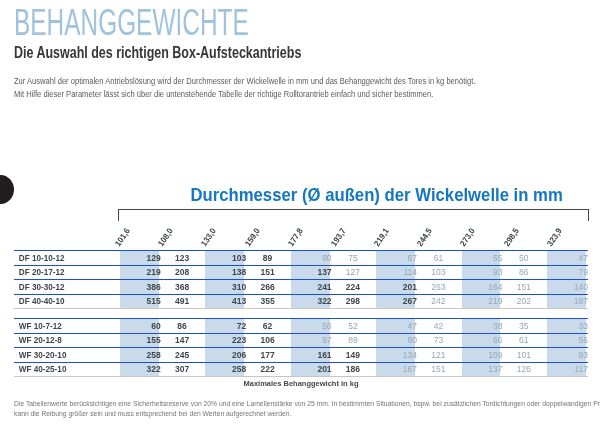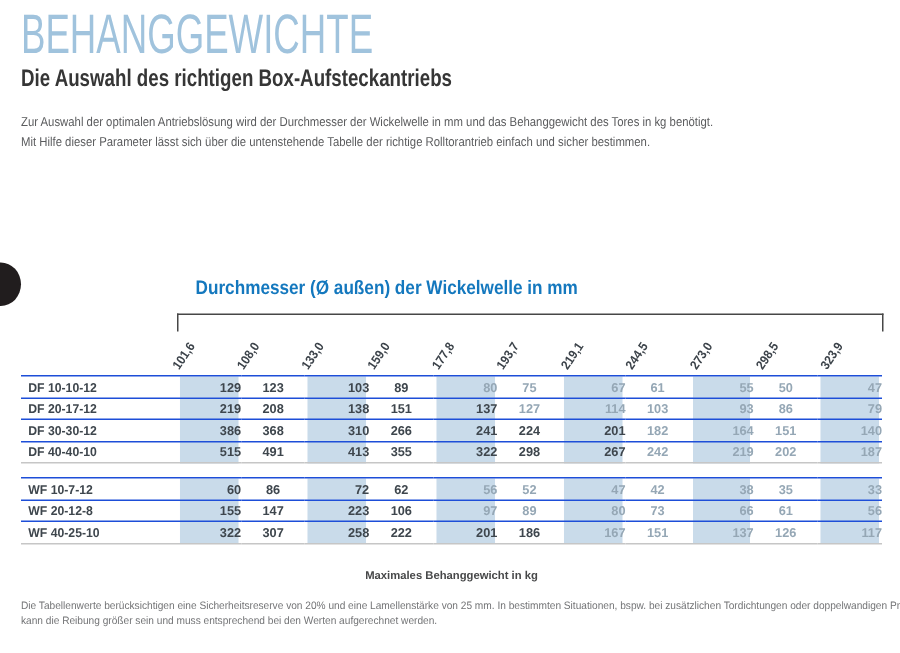--- a/index.html
+++ b/index.html
@@ -18,22 +18,22 @@
   }
   .subtitle{
     position:absolute; left:14px; top:44px; font-size:16px; font-weight:bold;
     color:#363636; white-space:nowrap; transform:scaleX(0.78); transform-origin:0 0;
   }
   .intro{
     position:absolute; left:14px; top:75px; font-size:8.6px; color:#5a5b5d;
     line-height:12.5px; white-space:nowrap; transform:scaleX(0.88); transform-origin:0 0;
   }
   .dia-header{
-    position:absolute; left:113px; top:184px; width:475px; text-align:left;
-    color:var(--accent-blue); font-weight:bold; font-size:13px;
+    position:absolute; left:113px; top:184px; width:475px; text-align:right;
+    color:var(--accent-blue); font-weight:bold; font-size:19px;
   }
   .dia-header .squeeze{ display:inline-block; transform:scaleX(0.88); transform-origin:50% 0; white-space:nowrap;}
   .bracket{
     position:absolute; left:118px; top:209px; width:469px; height:11px;
     border:1px solid #474747; border-bottom:none;
   }
   .colheads{ position:absolute; left:14px; top:212px; width:574px; height:37px; }
   .colhead{
     position:absolute; bottom:1px; white-space:nowrap; font-size:8.5px; font-weight:bold;
     color:#3c434a; transform:rotate(-56deg) scaleX(0.92); transform-origin:0% 100%;
@@ -54,21 +54,21 @@
   }
   td.c-blue{
     background:linear-gradient(to right,
       #ffffff 0, #ffffff 2px,
       var(--cell-blue) 2px, var(--cell-blue) calc(100% - 2px),
       #ffffff calc(100% - 2px), #ffffff 100%);
     text-align:right;
   }
   td.c-white{ background:#ffffff; }
   td.t-dark{ color:var(--text-dark); font-weight:bold; }
-  td.t-muted{ color:var(--text-muted); font-weight:bold; }
+  td.t-muted{ color:var(--text-muted); font-weight:normal; }
   .unit-note{
     position:absolute; left:14px; top:379px; width:574px; text-align:center;
     font-size:7.5px; font-weight:bold; color:#474849;
   }
   .footnote{
     position:absolute; left:14px; top:399px; font-size:7.2px; color:#737476;
     line-height:10px; white-space:nowrap; transform:scaleX(0.94); transform-origin:0 0;
   }
 </style>
 </head>
@@ -139,21 +139,21 @@
         </tr>
         <tr>
           <td class="rowlabel">DF 30-30-12</td>
           <td class="cell c-blue t-dark">386</td>
           <td class="cell c-white t-dark">368</td>
           <td class="cell c-blue t-dark">310</td>
           <td class="cell c-white t-dark">266</td>
           <td class="cell c-blue t-dark">241</td>
           <td class="cell c-white t-dark">224</td>
           <td class="cell c-blue t-dark">201</td>
-          <td class="cell c-white t-muted">182</td>
+          <td class="cell c-white t-muted">263</td>
           <td class="cell c-blue t-muted">164</td>
           <td class="cell c-white t-muted">151</td>
           <td class="cell c-blue t-muted">140</td>
         </tr>
         <tr>
           <td class="rowlabel">DF 40-40-10</td>
           <td class="cell c-blue t-dark">515</td>
           <td class="cell c-white t-dark">491</td>
           <td class="cell c-blue t-dark">413</td>
           <td class="cell c-white t-dark">355</td>
@@ -192,20 +192,34 @@
           <td class="cell c-white t-dark">106</td>
           <td class="cell c-blue t-muted">97</td>
           <td class="cell c-white t-muted">89</td>
           <td class="cell c-blue t-muted">80</td>
           <td class="cell c-white t-muted">73</td>
           <td class="cell c-blue t-muted">66</td>
           <td class="cell c-white t-muted">61</td>
           <td class="cell c-blue t-muted">56</td>
         </tr>
         <tr>
+          <td class="rowlabel">WF 30-20-10</td>
+          <td class="cell c-blue t-dark">258</td>
+          <td class="cell c-white t-dark">245</td>
+          <td class="cell c-blue t-dark">206</td>
+          <td class="cell c-white t-dark">177</td>
+          <td class="cell c-blue t-dark">161</td>
+          <td class="cell c-white t-dark">149</td>
+          <td class="cell c-blue t-muted">134</td>
+          <td class="cell c-white t-muted">121</td>
+          <td class="cell c-blue t-muted">109</td>
+          <td class="cell c-white t-muted">101</td>
+          <td class="cell c-blue t-muted">93</td>
+        </tr>
+        <tr>
           <td class="rowlabel">WF 40-25-10</td>
           <td class="cell c-blue t-dark">322</td>
           <td class="cell c-white t-dark">307</td>
           <td class="cell c-blue t-dark">258</td>
           <td class="cell c-white t-dark">222</td>
           <td class="cell c-blue t-dark">201</td>
           <td class="cell c-white t-dark">186</td>
           <td class="cell c-blue t-muted">167</td>
           <td class="cell c-white t-muted">151</td>
           <td class="cell c-blue t-muted">137</td>

